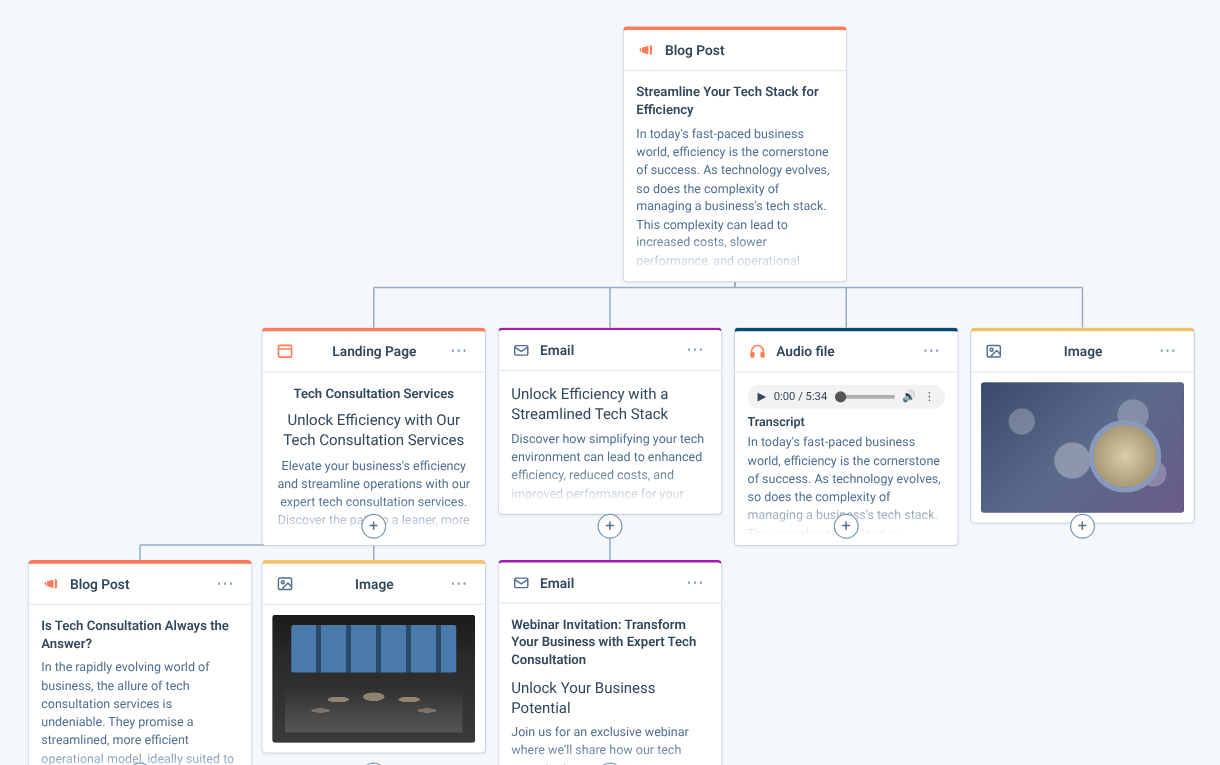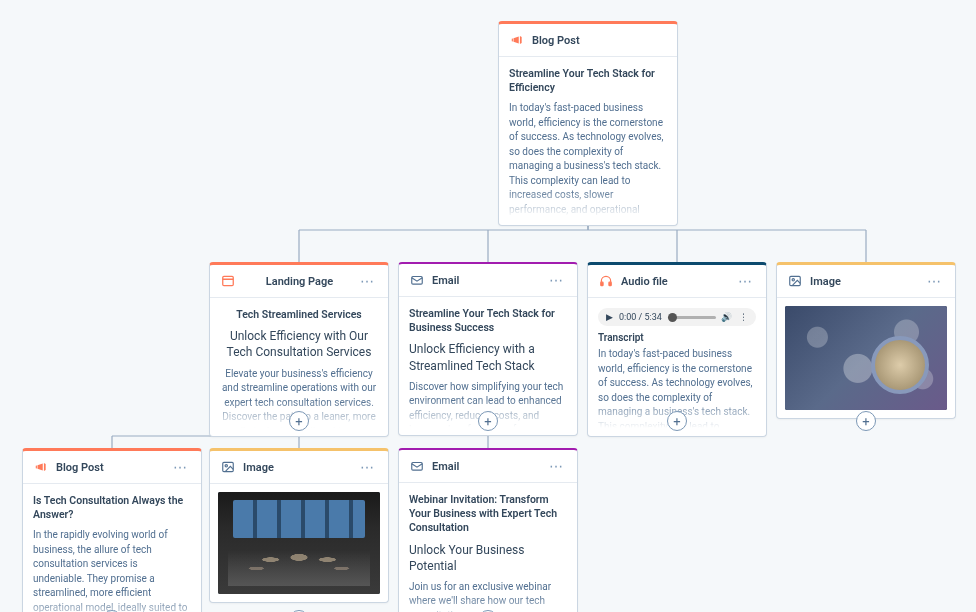--- a/index.html
+++ b/index.html
@@ -22,21 +22,21 @@
   background: #fff;
   border: 1px solid #cbd6e2;
   border-radius: 4px;
   width: 180px;
   overflow: hidden;
   box-shadow: 0 1px 2px rgba(0,0,0,0.04);
 }
 .card.top-orange { border-top: 3px solid #ff7a59; }
 .card.top-blue { border-top: 2px solid #a21caf; }
 .card.top-purple { border-top: 3px solid #0c4a6e; }
-.card.top-yellow { border-top: 3px solid #f5c26b; }
+.card.top-yellow { border-top: 3px solid #f5c26b; text-align: center; }
 .card-header {
   display: flex;
   align-items: center;
   padding: 8px 10px;
   border-bottom: 1px solid #e5eaf0;
   position: relative;
 }
 .card-header .icon {
   width: 16px; height: 16px;
   margin-right: 7px;
@@ -262,42 +262,41 @@
       <svg width="14" height="14" viewBox="0 0 24 24" fill="none" stroke="currentColor" stroke-width="2.2">
             <rect x="3" y="4" width="18" height="16" rx="2"></rect>
             <line x1="3" y1="9" x2="21" y2="9"></line>
           </svg>
     </span>
     <span class="label">Landing Page</span>
     <span class="dots">⋯</span>
   </div>
   <div class="card-body">
     <div class="body-wrap short">
-      <div class="card-title">Tech Streamlined Services</div>
+      <div class="card-title">Tech Consultation Services</div>
       <div class="card-sub">Unlock Efficiency with Our Tech Consultation Services</div>
       <div class="card-text">Elevate your business's efficiency and streamline operations with our expert tech consultation services. Discover the path to a leaner, more agile tech stack tailored to your unique needs.</div>
       <div class="fade"></div>
     </div>
   </div>
 </div>
 
 <div class="card top-blue" style="left:398px; top:262px;">
   <div class="card-header">
     <span class="icon i-blue">
       <svg width="14" height="14" viewBox="0 0 24 24" fill="none" stroke="currentColor" stroke-width="2">
             <rect x="3" y="6" width="18" height="13" rx="2"></rect>
             <path d="M3 8l9 6 9-6"></path>
           </svg>
     </span>
     <span class="label">Email</span>
     <span class="dots">⋯</span>
   </div>
   <div class="card-body">
     <div class="body-wrap short">
-      <div class="card-title">Streamline Your Tech Stack for Business Success</div>
       <div class="card-sub">Unlock Efficiency with a Streamlined Tech Stack</div>
       <div class="card-text">Discover how simplifying your tech environment can lead to enhanced efficiency, reduced costs, and improved performance for your</div>
       <div class="fade"></div>
     </div>
   </div>
 </div>
 
 <div class="card top-purple" style="left:587px; top:262px;">
   <div class="card-header">
     <span class="icon i-orange">

